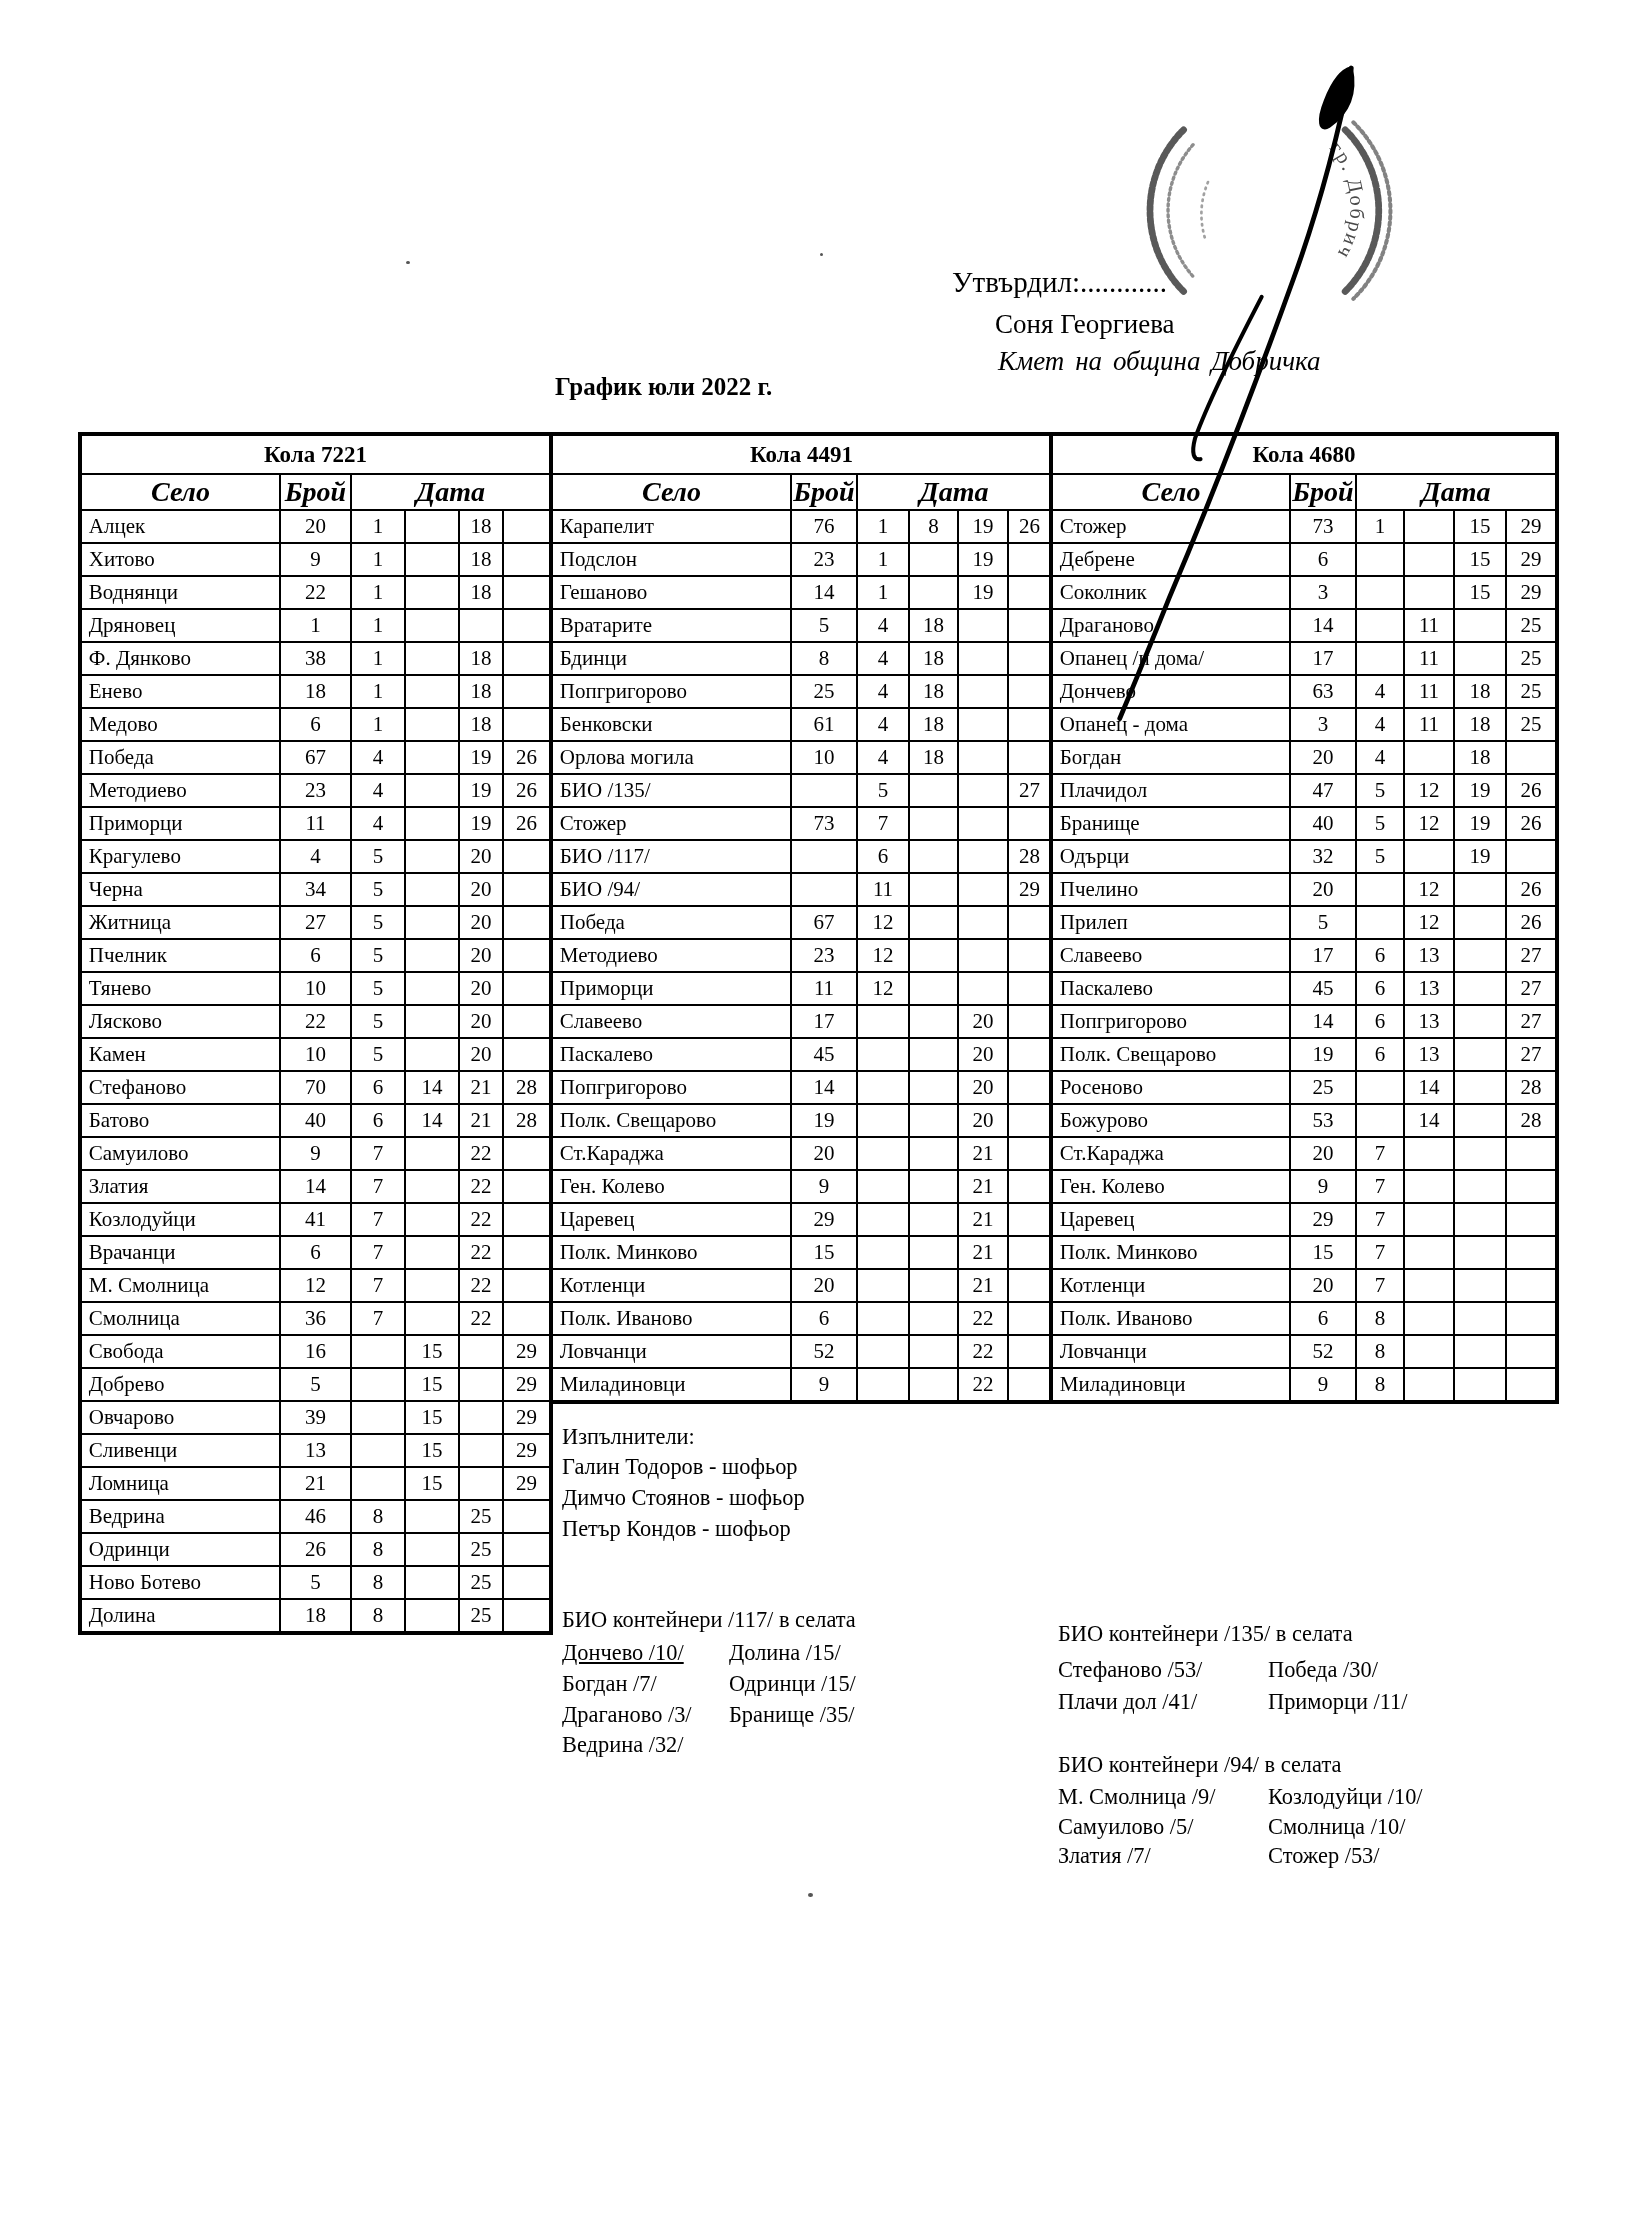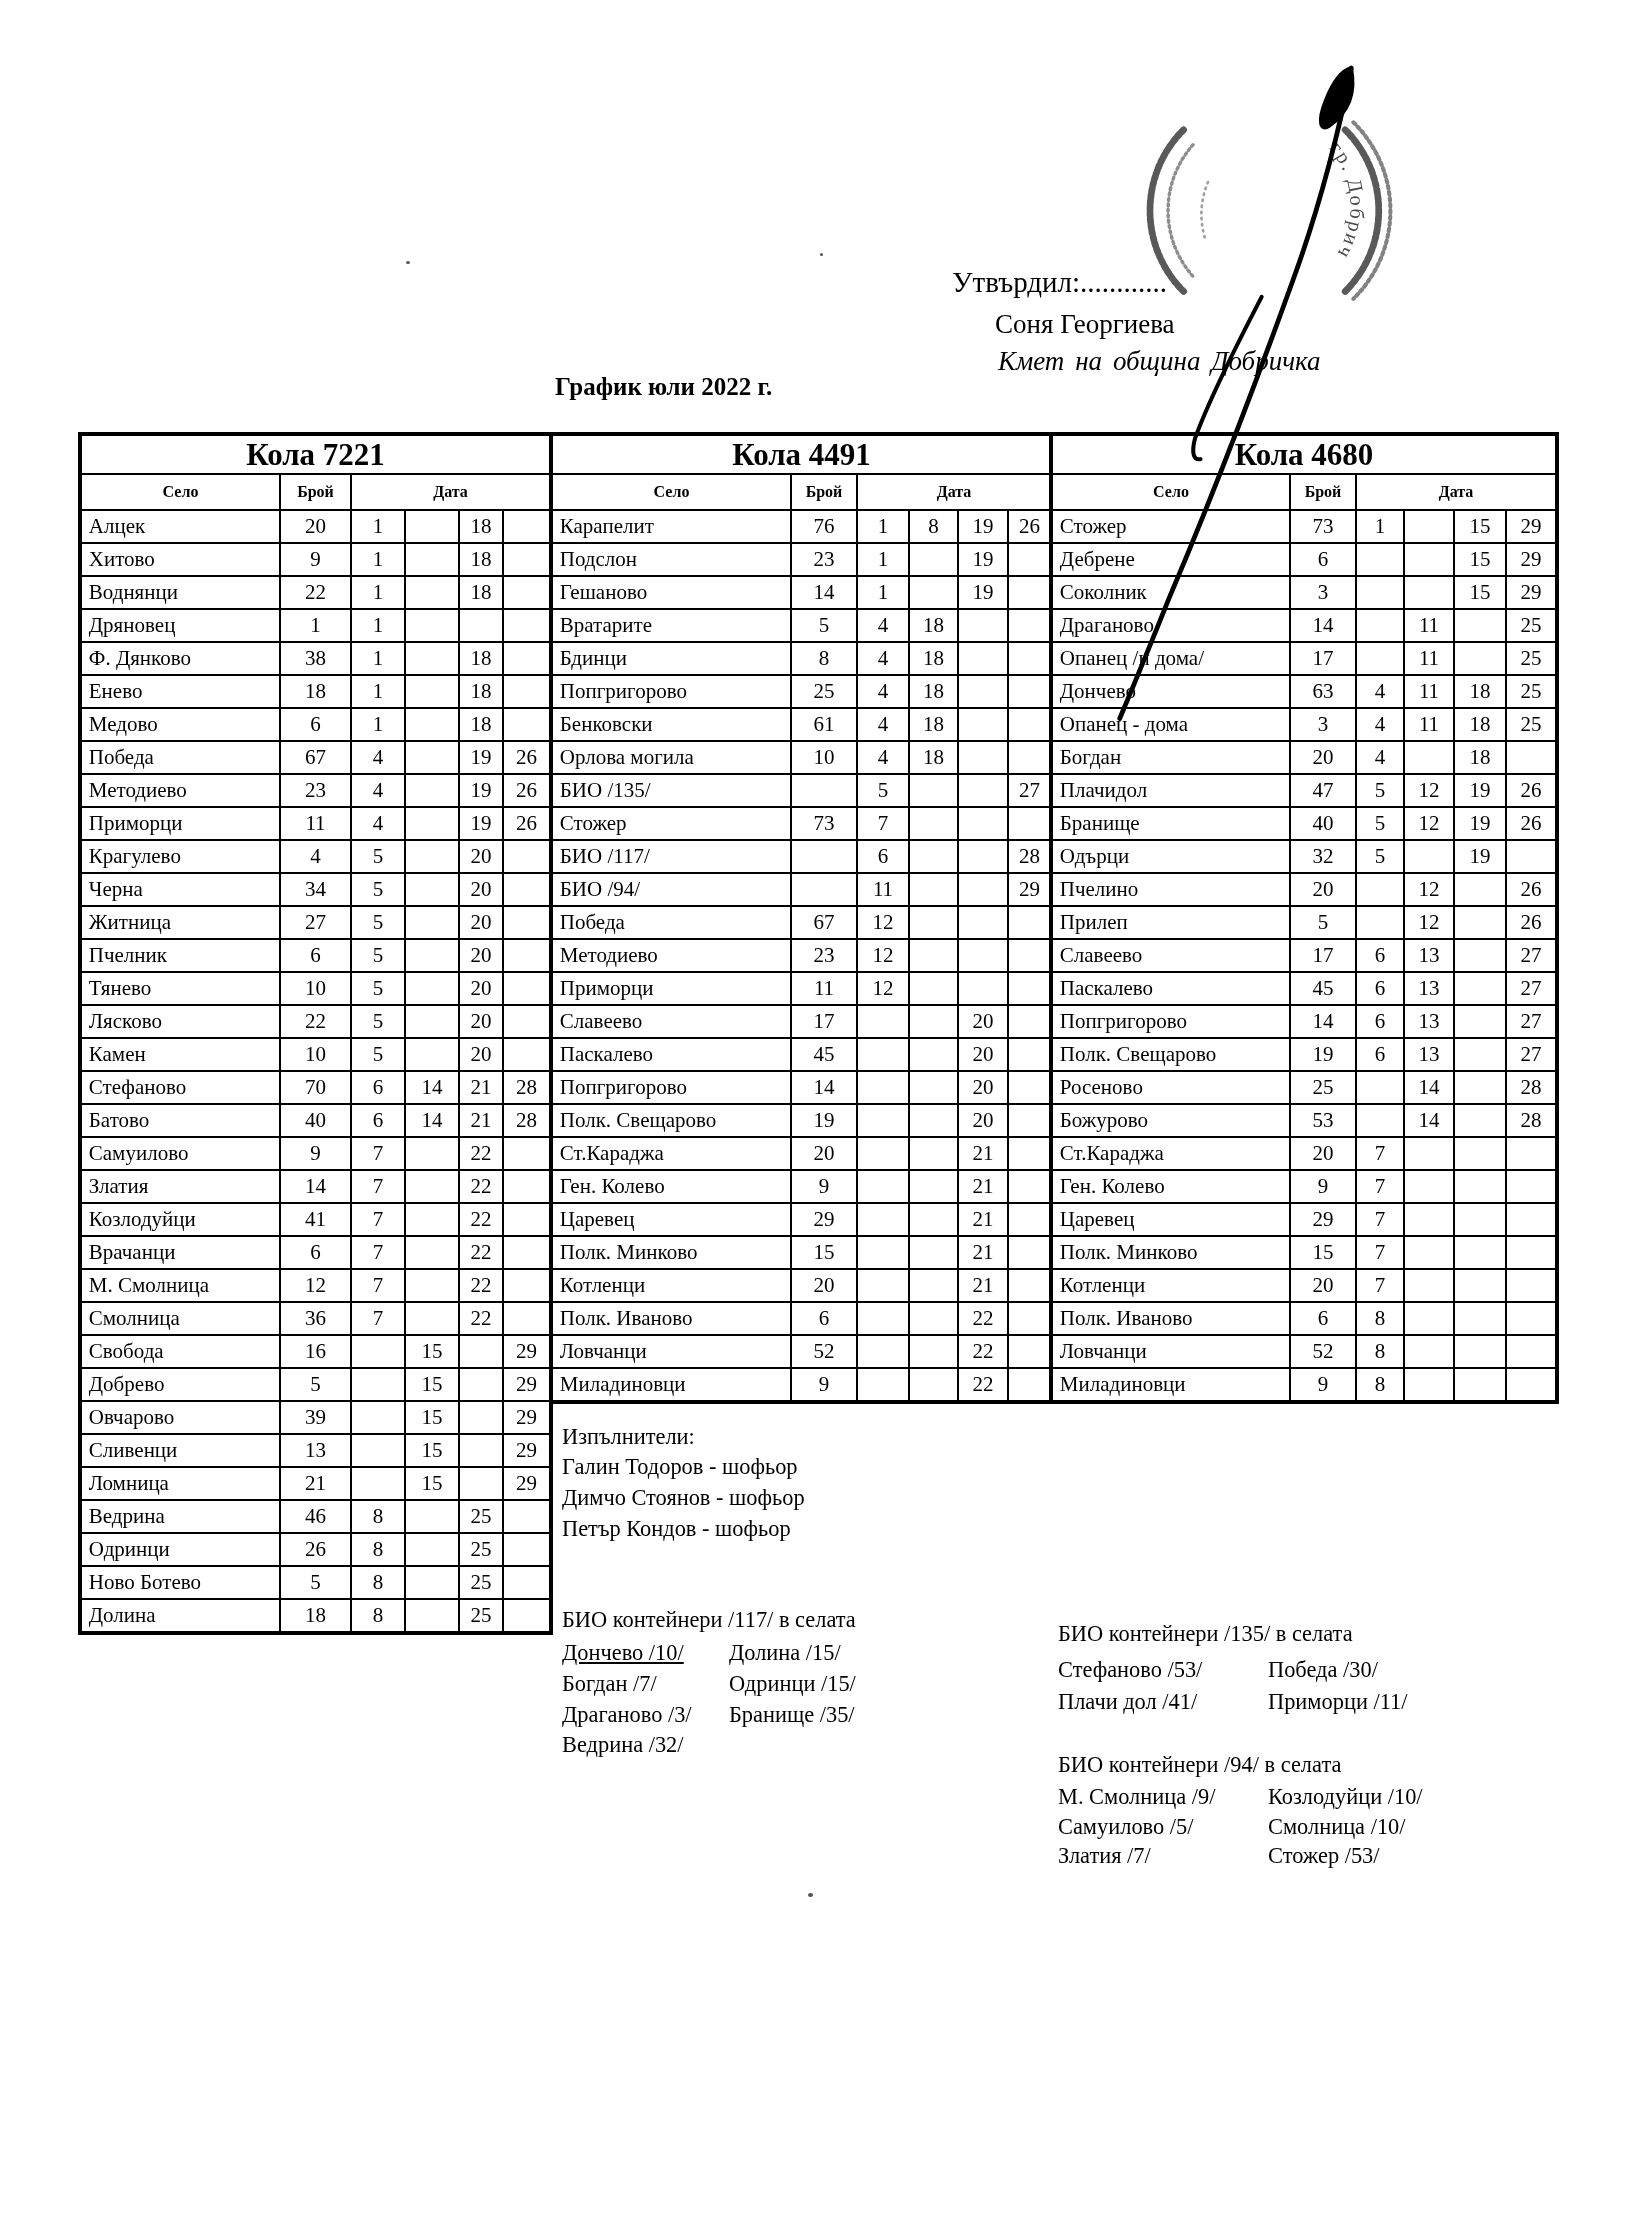--- a/index.html
+++ b/index.html
@@ -8,22 +8,22 @@
   .abs{position:absolute;white-space:nowrap;}
   .utverdil{left:952px;top:266px;font-size:29px;}
   .sonya{left:995px;top:309px;font-size:27px;}
   .kmet{left:998px;top:346px;font-size:27px;font-style:italic;word-spacing:4.1px;}
   .doc-title{left:555px;top:373px;font-size:25px;font-weight:bold;}
   table.t{position:absolute;top:432px;border-collapse:collapse;table-layout:fixed;background:#fff;border:4.1px solid #000;}
   #t1{left:78px;width:471px;}
   #t2{left:549px;width:500px;}
   #t3{left:1049px;width:506px;}
   .t th,.t td{border:2px solid #000;overflow:hidden;white-space:nowrap;padding:0;}
-  .t th.car{height:37px;font-size:31px;font-weight:bold;text-align:center;}
-  .t th.h2{height:34px;font-size:16px;font-weight:bold;text-align:center;}
+  .t th.car{height:37px;font-size:23px;font-weight:bold;text-align:center;}
+  .t th.h2{height:34px;font-size:28px;font-weight:bold;text-align:center;font-style:italic;}
   .t td{height:31px;font-size:21px;line-height:1;}
   .t td.selo{text-align:left;padding-left:6.8px;}
   .t td.broy{text-align:center;}
   .t td.date{text-align:center;}
   .foot{font-size:22.4px;}
   .speck{position:absolute;background:#555;border-radius:50%;}
   svg.overlay{position:absolute;left:0;top:0;pointer-events:none;}
 </style>
 </head>
 <body>

